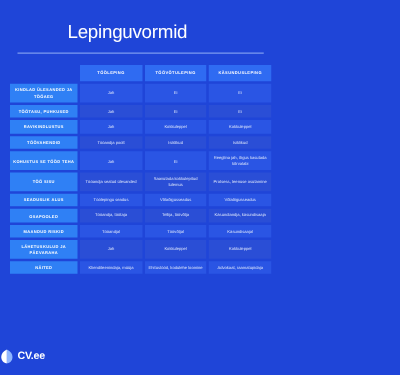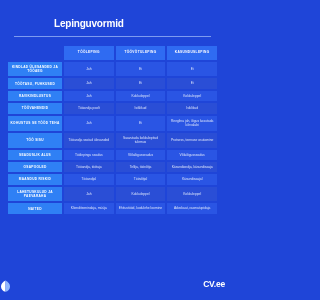--- a/index.html
+++ b/index.html
@@ -9,22 +9,22 @@
     font-family:"Liberation Sans", sans-serif;
     color:#ffffff;
     overflow:hidden;
     position:relative;
   }
   .page { width:225px; height:300px; position:relative; display:flex; flex-direction:column; }
 
   
   .header { padding:18px 14px 0 14px; }
   .title {
-    font-size:10px;
-    font-weight:bold;
+    font-size:15px;
+    font-weight:normal;
     letter-spacing:-0.2px;
     color:#ffffff;
     line-height:1.1;
     padding-left:40px;
   }
   .title-rule {
     margin-top:7px;
     height:1px;
     background:#7d9bf0;
     width:100%;
@@ -73,21 +73,21 @@
   }
 
   tbody tr:nth-child(odd) td.cell { background:#2a55e4; }
   tbody tr:nth-child(even) td.cell { background:#2a4ed6; }
 
   
   .footer {
     height:32px;
     display:flex;
     align-items:center;
-    justify-content:space-between;
+    justify-content:flex-start;
     gap:3px;
   }
   .logo-mark { width:11px; height:12px; position:relative; display:block; }
   .logo-text {
     font-size:8.5px;
     font-weight:bold;
     color:#ffffff;
     letter-spacing:-0.2px;
   }
 </style>

